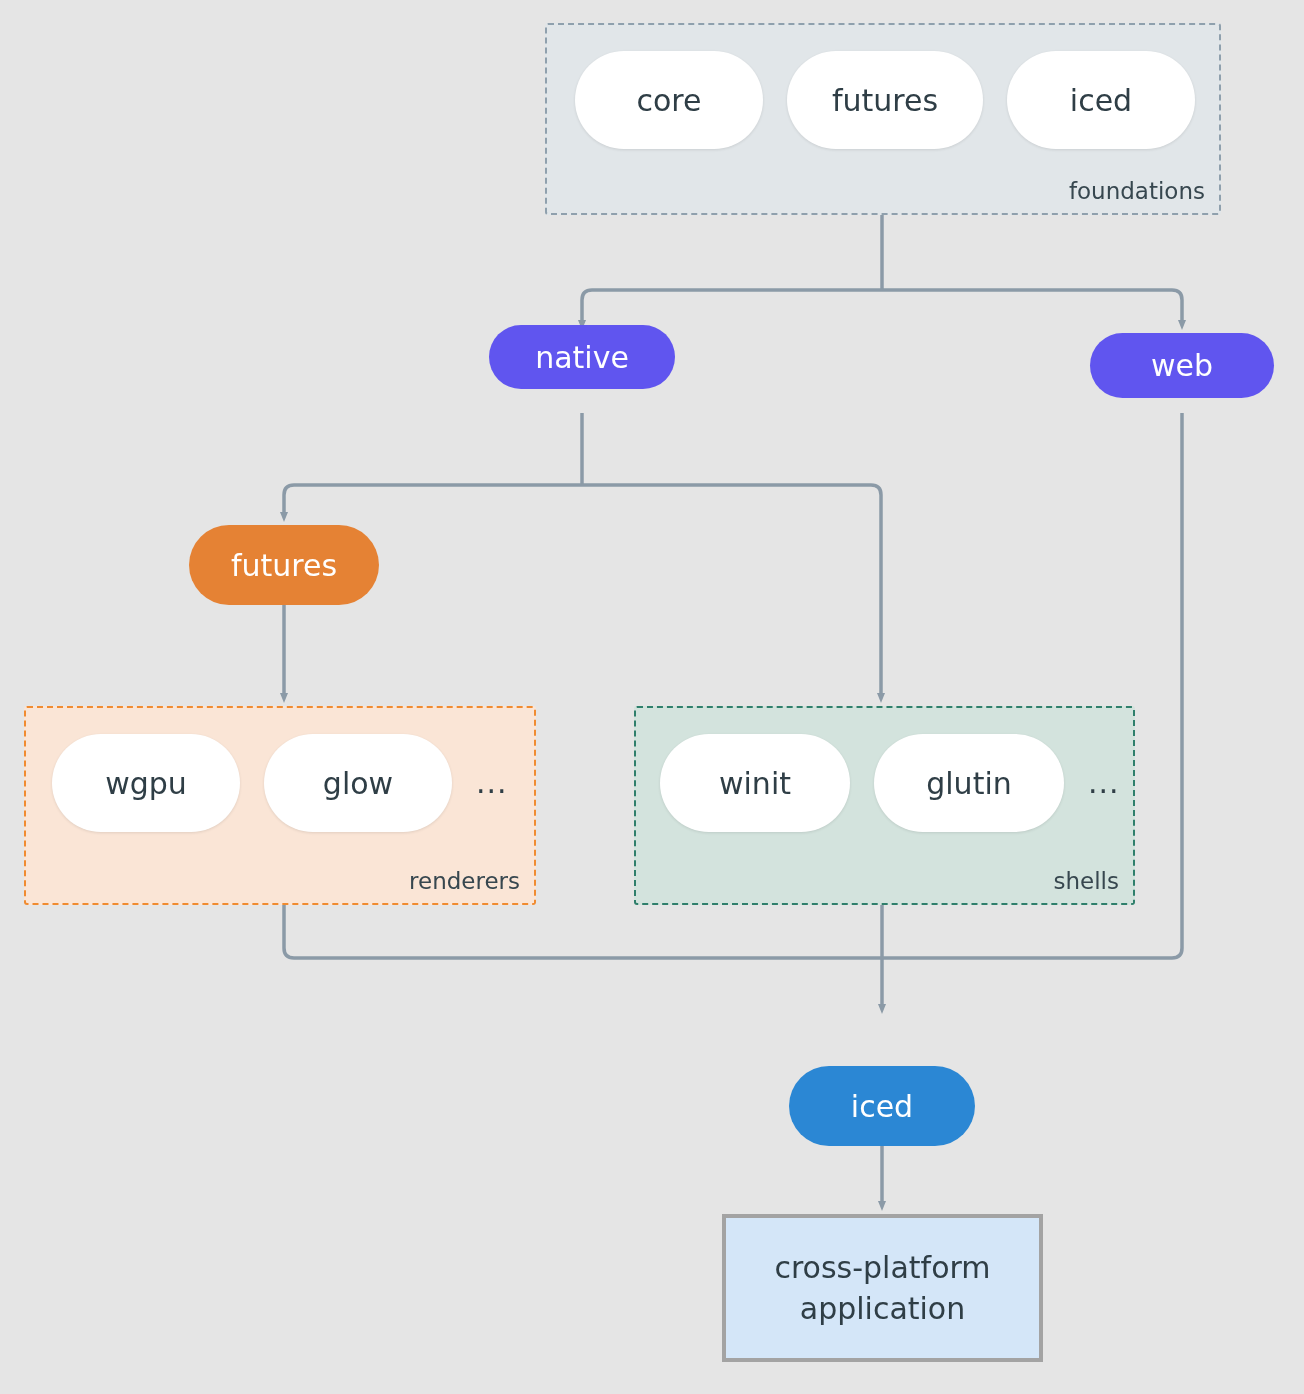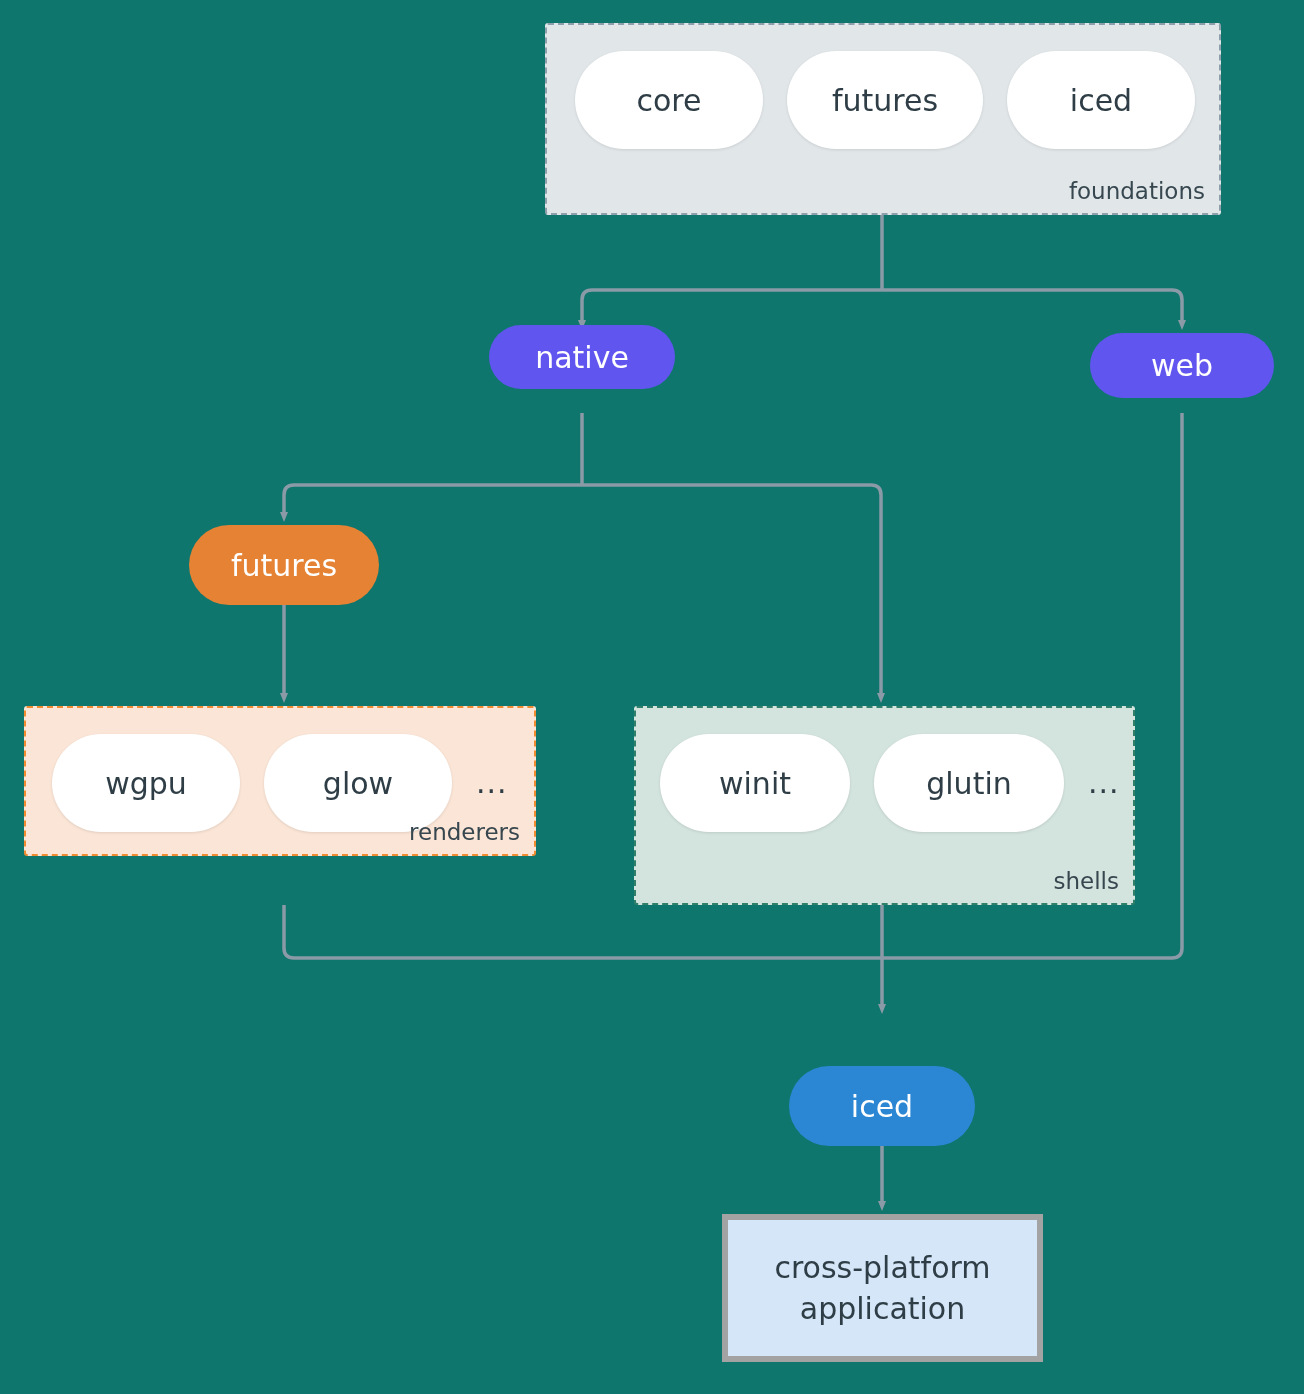--- a/index.html
+++ b/index.html
@@ -8,21 +8,21 @@
     padding: 0;
     background: #000000;
   }
   body {
     font-family: "DejaVu Sans", "Liberation Sans", sans-serif;
   }
   #diagram {
     position: relative;
     width: 1304px;
     height: 1394px;
-    background: #0f766e;
+    background: #e5e5e5;
     overflow: hidden;
   }
   #edges {
     position: absolute;
     left: 0;
     top: 0;
     width: 1304px;
     height: 1394px;
     pointer-events: none;
   }
@@ -63,21 +63,21 @@
   }
   .group-foundations .group-items {
     left: 28px;
     top: 26px;
   }
 
   .group-renderers {
     left: 24px;
     top: 706px;
     width: 512px;
-    height: 150px;
+    height: 199px;
     background: #fae5d6;
     border-color: #f08b30;
     text-decoration: underline;
   }
   .group-renderers .group-items {
     left: 26px;
     top: 26px;
   }
 
   .group-shells {
@@ -164,21 +164,21 @@
   }
 
   
   .node-box {
     position: absolute;
     left: 722px;
     top: 1214px;
     width: 321px;
     height: 148px;
     background: #d4e6f8;
-    border: 6px solid #a3a3a3;
+    border: 4px solid #a3a3a3;
     box-sizing: border-box;
     display: flex;
     flex-direction: column;
     align-items: center;
     justify-content: center;
     font-size: 30px;
     color: #2f3e46;
     line-height: 1.38;
     text-align: center;
   }

